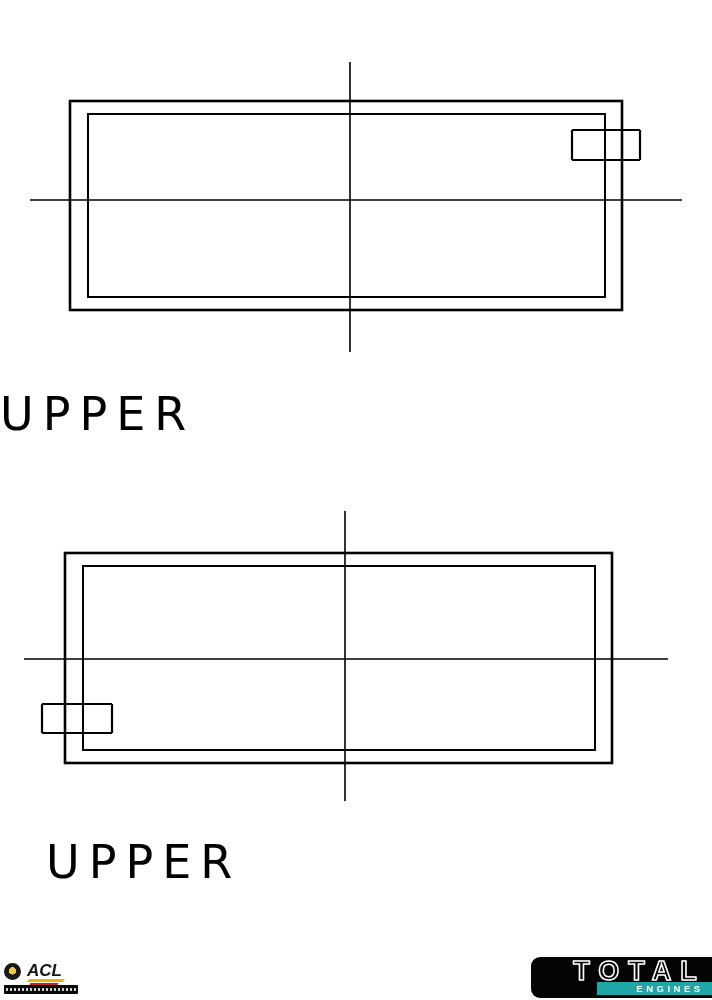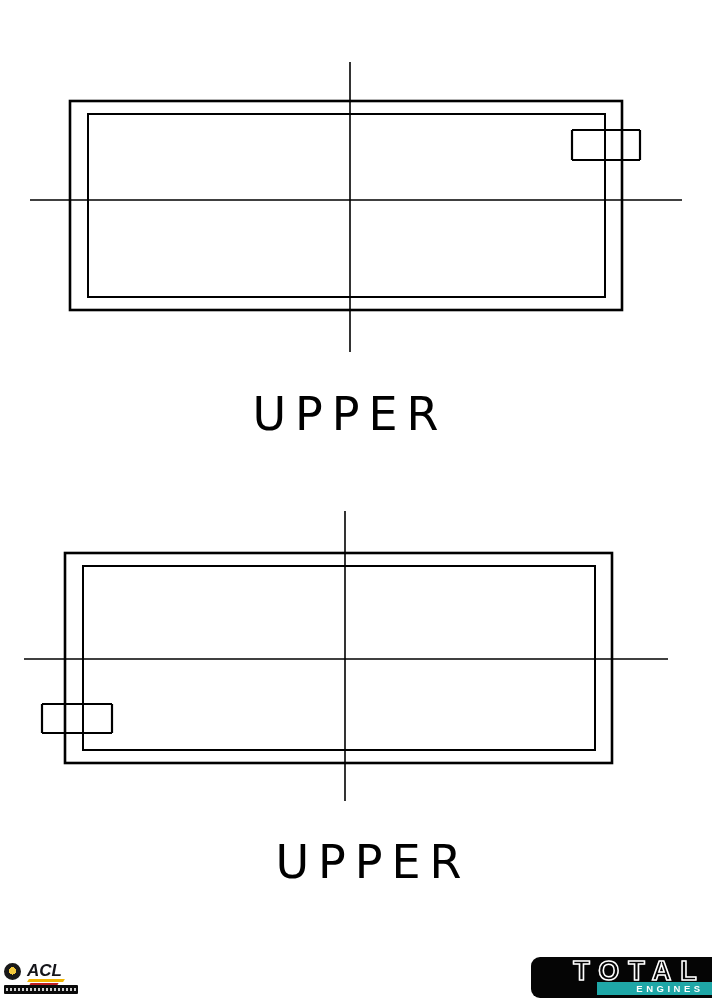--- a/index.html
+++ b/index.html
@@ -6,21 +6,21 @@
   .canvas{
     position:relative;
     width:712px;height:1000px;
     background:#ffffff;
     overflow:hidden;
     font-family:"DejaVu Sans","Liberation Sans",sans-serif;
   }
   .linework{position:absolute;left:0;top:0;}
   .diagram-label{
     position:absolute;
-    text-align:center;
+    text-align:left;
     font-size:46px;
     letter-spacing:9px;
     font-weight:400;
     color:#000;
     line-height:1;
     white-space:nowrap;
   }
   .label-upper{left:0;top:391px;width:700px;}
   .label-lower{left:46px;top:839px;width:654px;}
 

